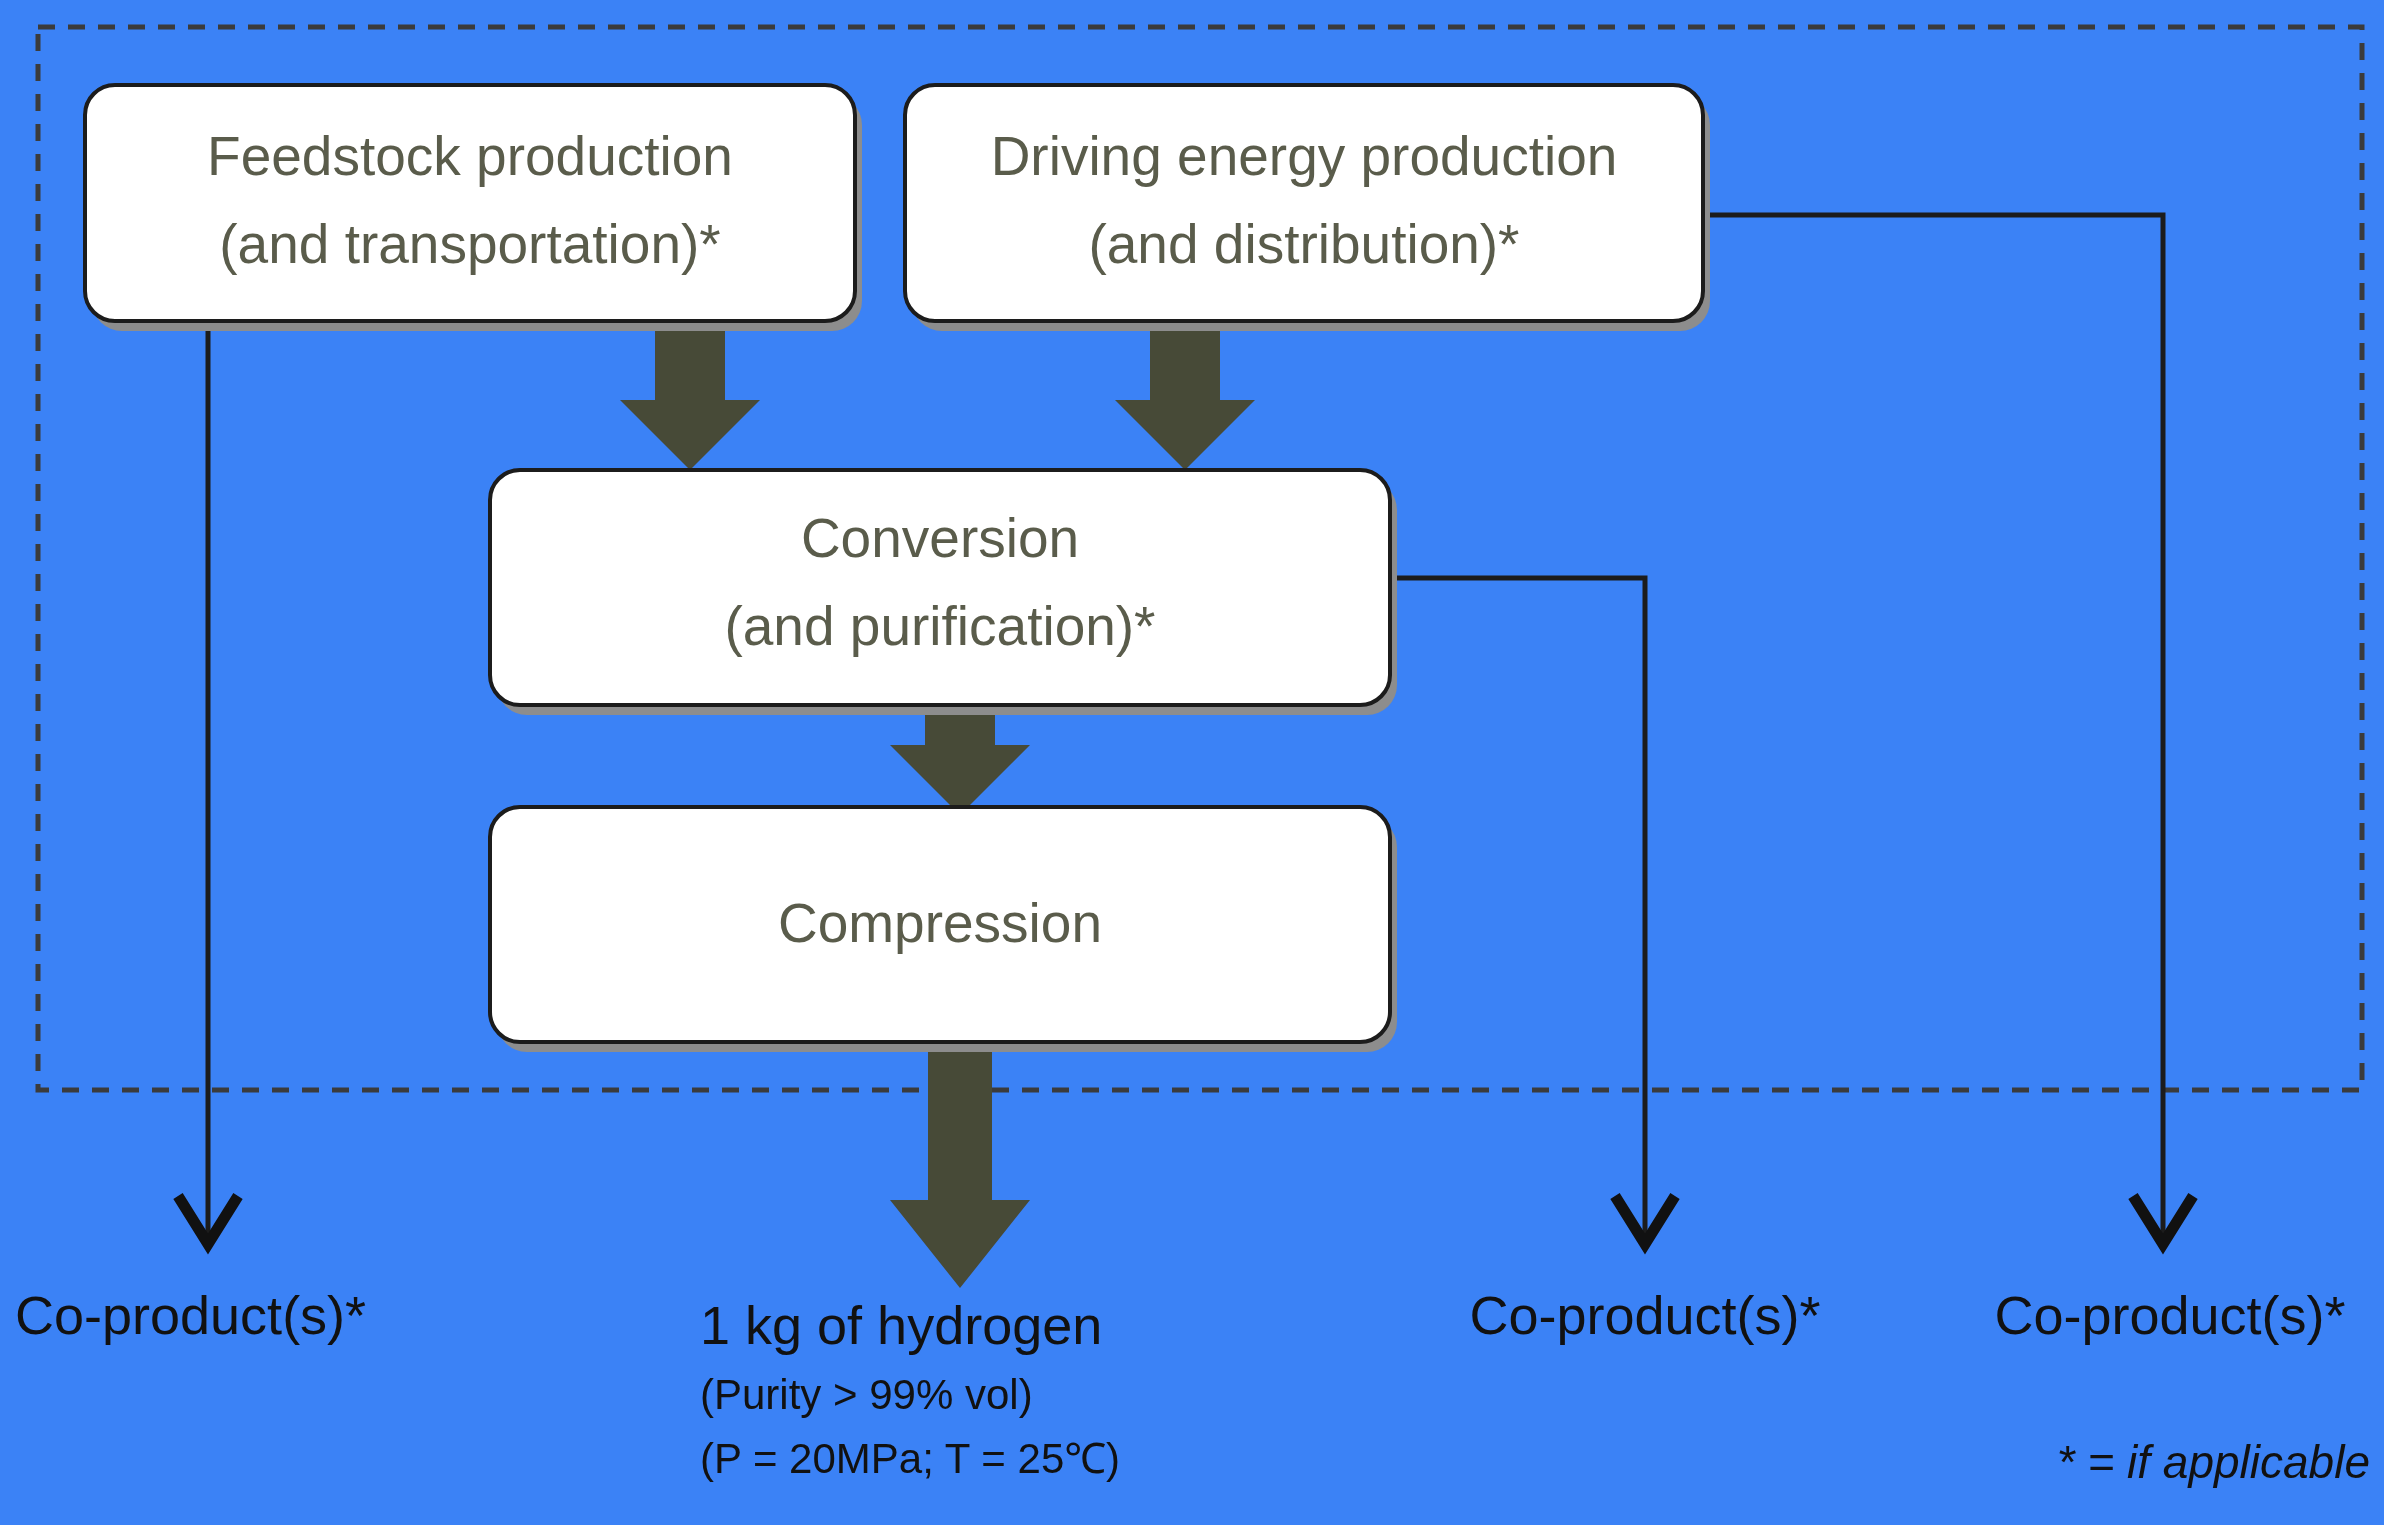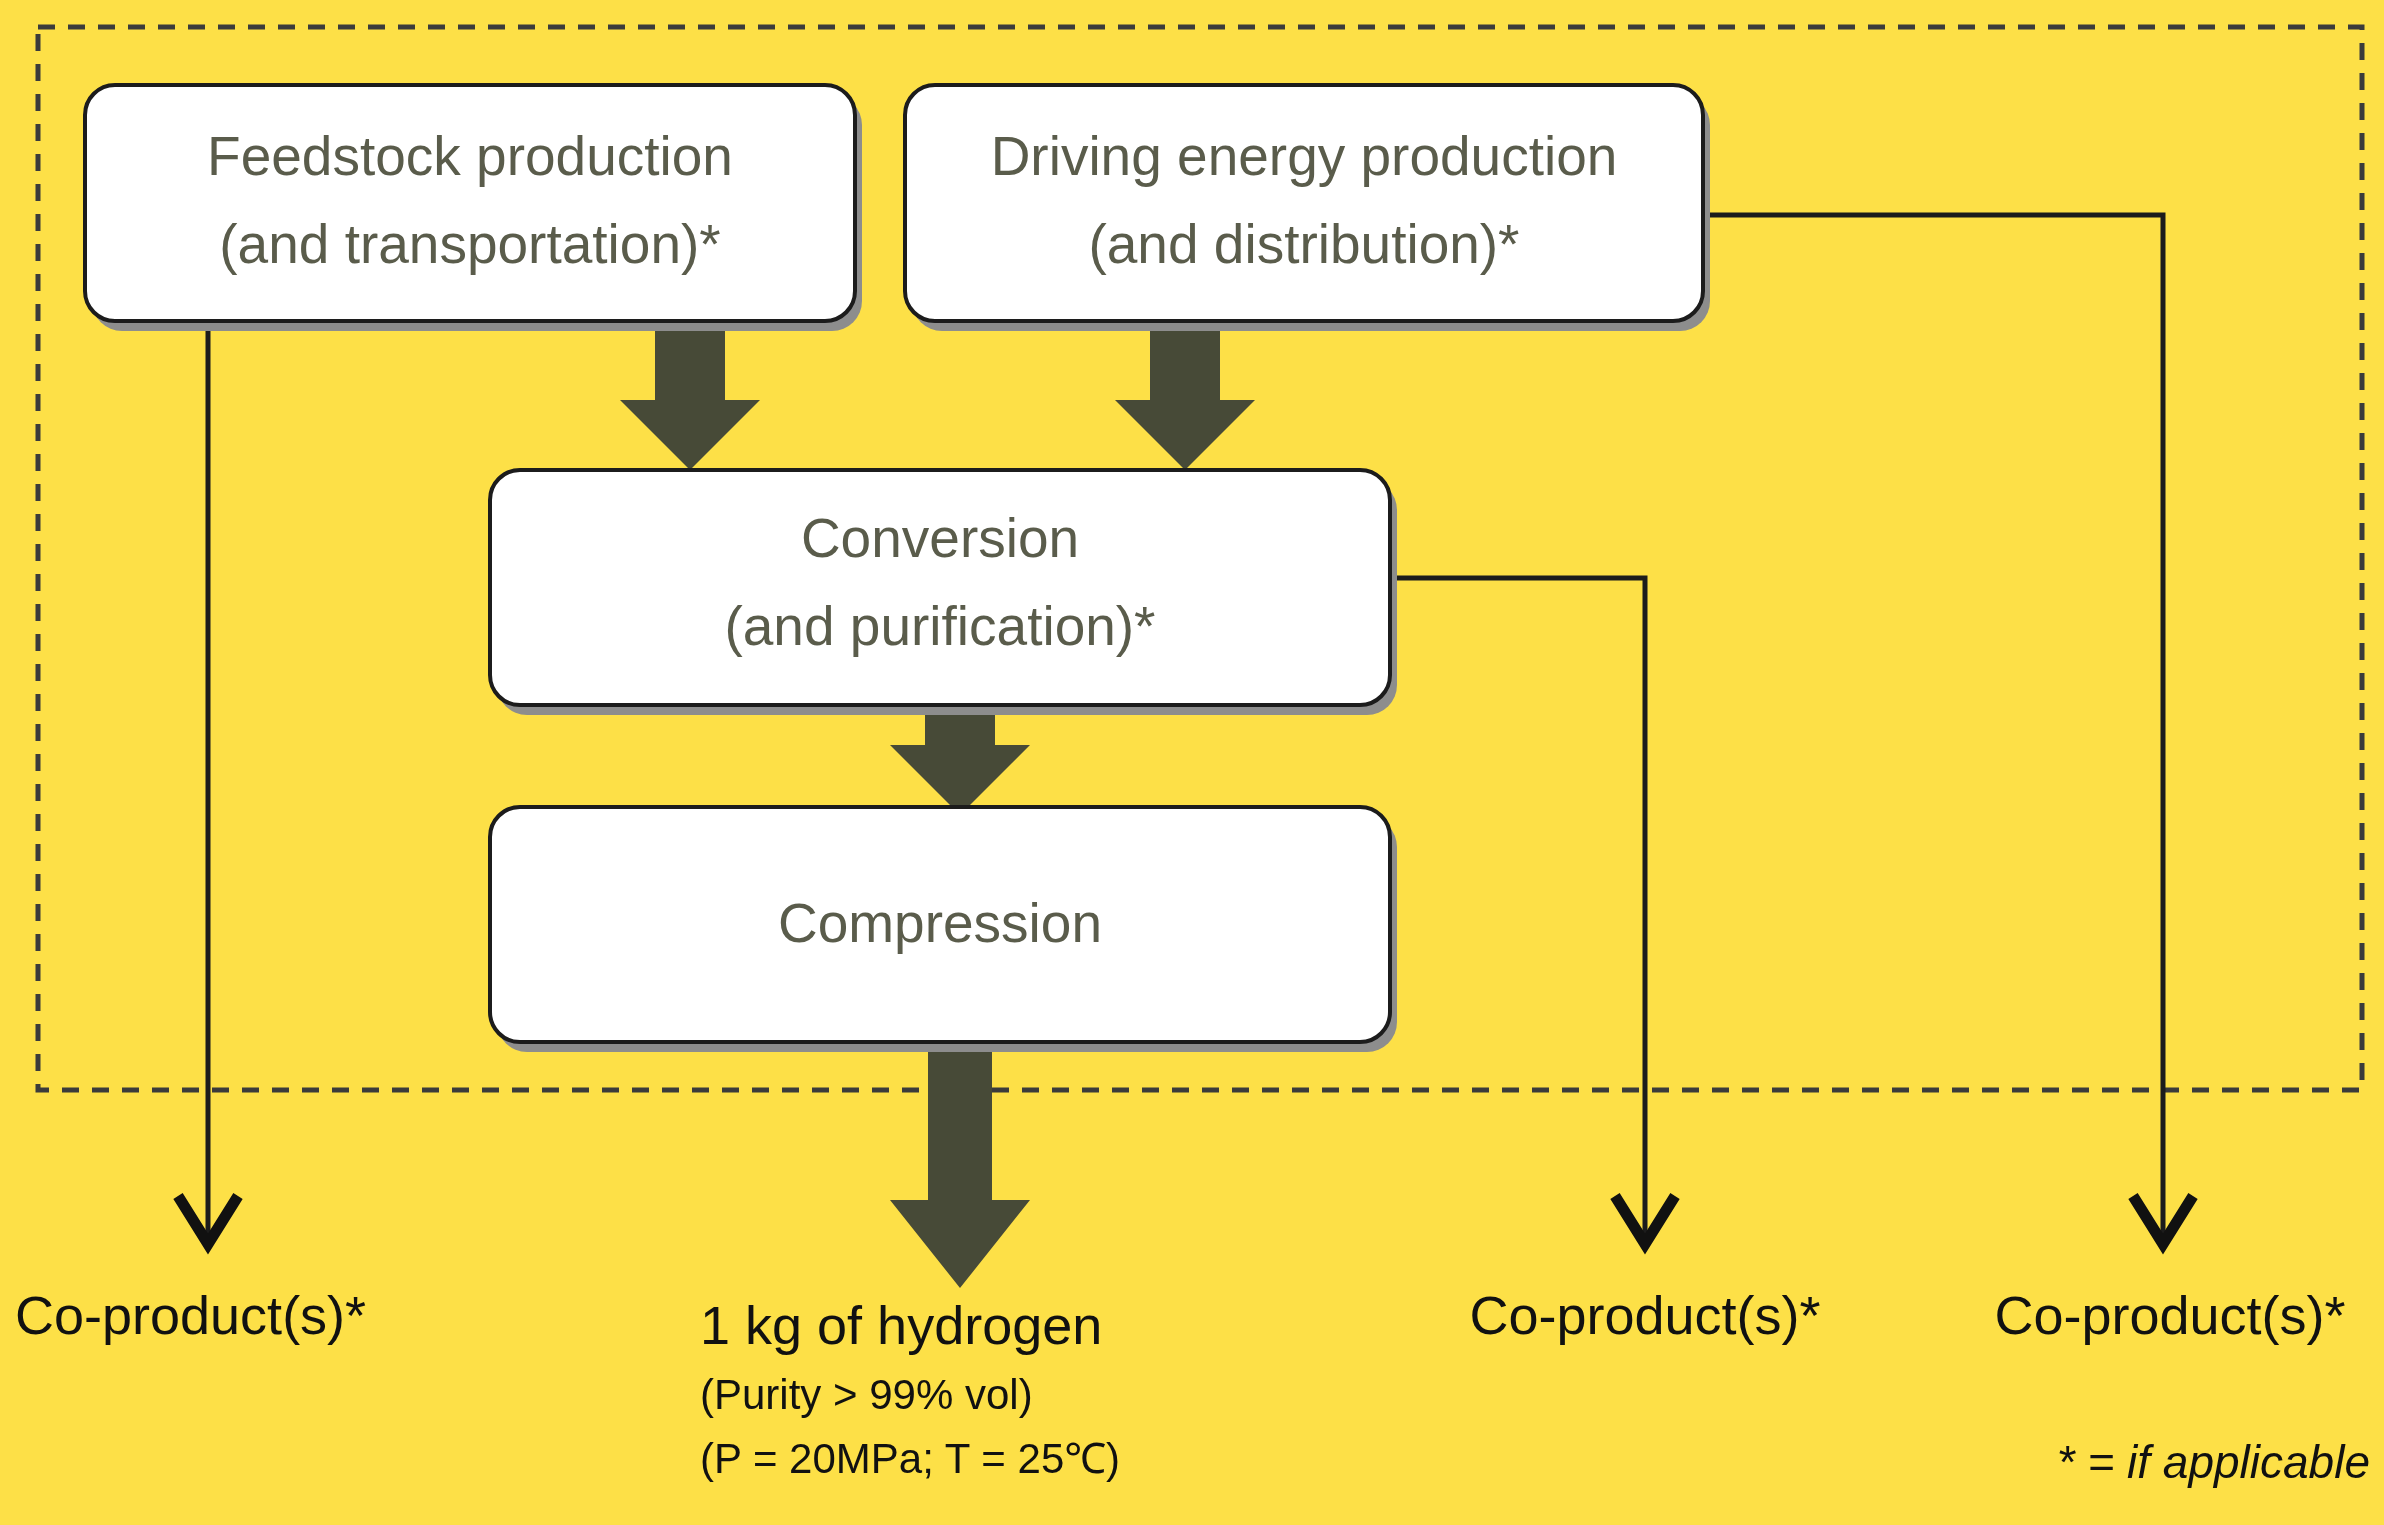--- a/index.html
+++ b/index.html
@@ -10,21 +10,21 @@
   body {
     width: 2384px;
     height: 1525px;
     font-family: "Liberation Sans", sans-serif;
     overflow: hidden;
   }
   #diagram-root {
     position: relative;
     width: 2384px;
     height: 1525px;
-    background: #fde047;
+    background: #3b82f6;
   }
   svg.canvas {
     position: absolute;
     top: 0;
     left: 0;
     width: 2384px;
     height: 1525px;
   }
   .box-rect {
     fill: #ffffff;

